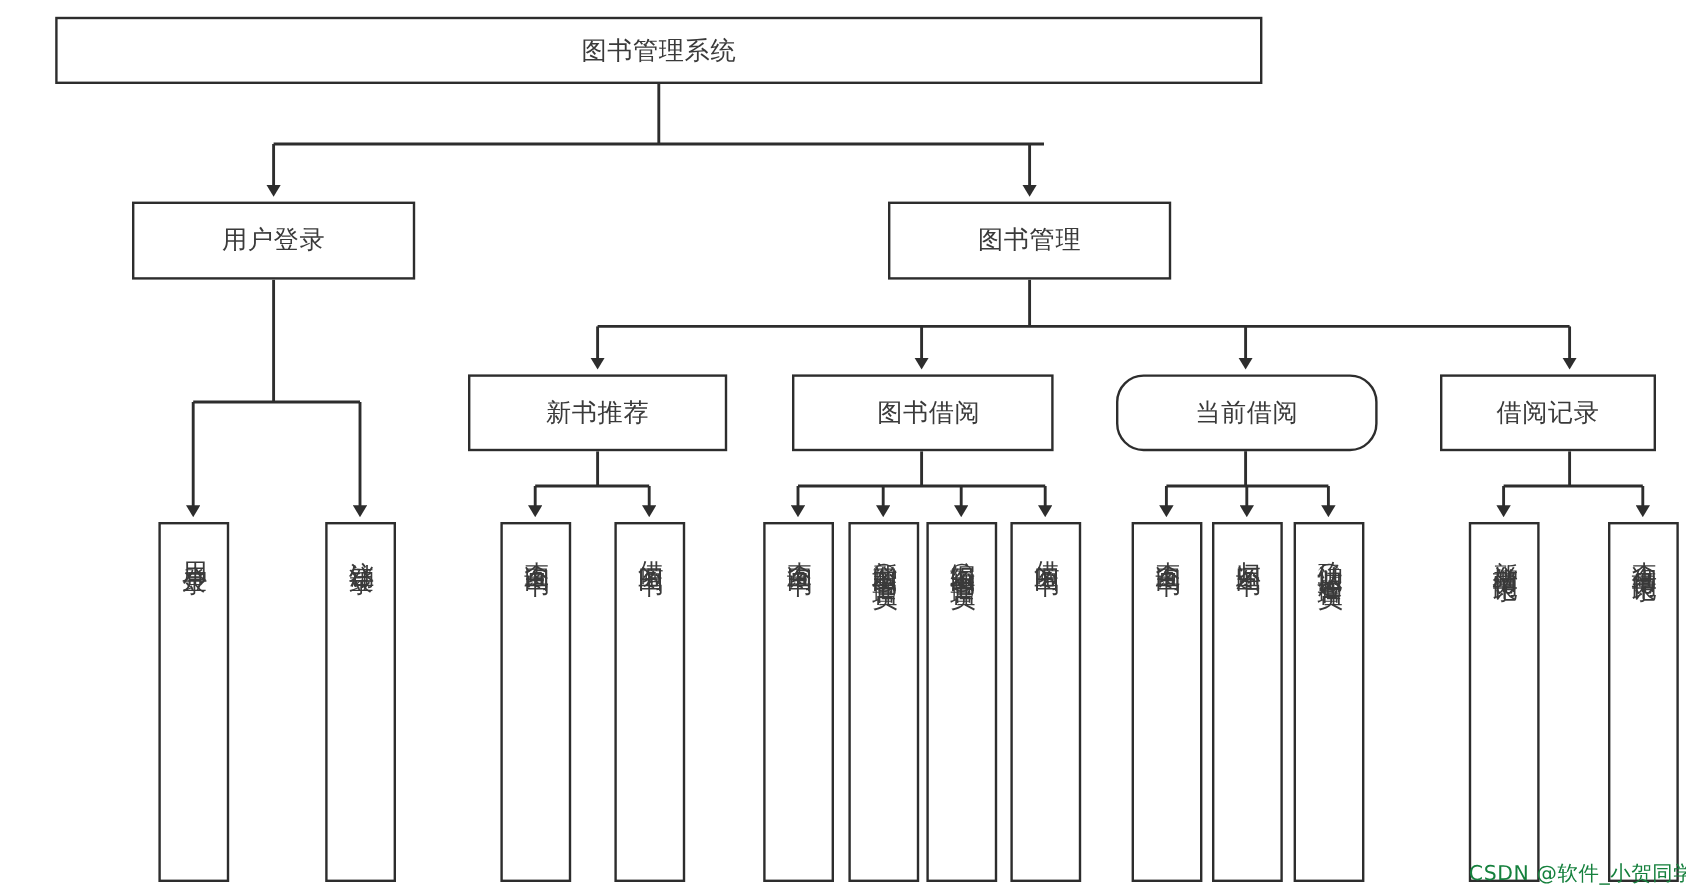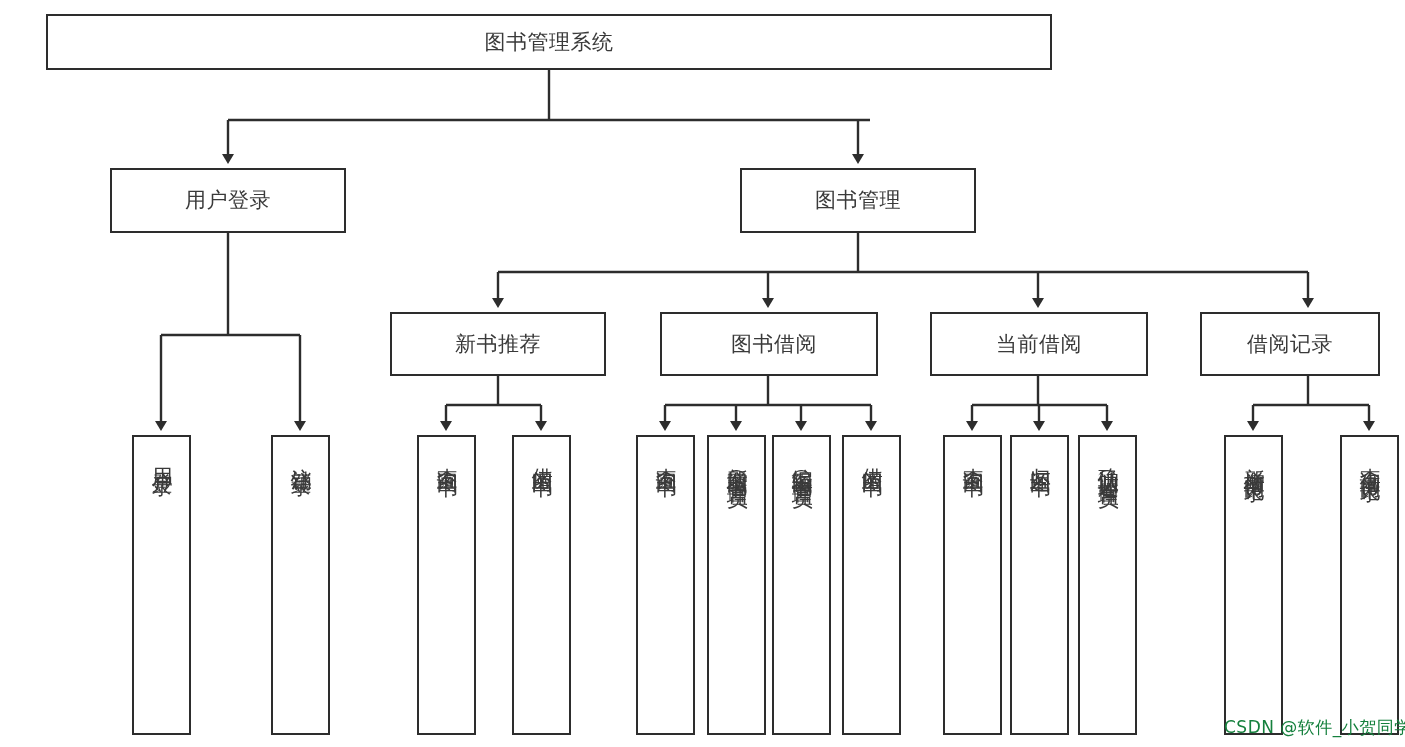--- a/index.html
+++ b/index.html
@@ -128,21 +128,21 @@
   <div class="node" style="left:712px;top:168px;width:236px;height:65px;">
     <span class="label">图书管理</span>
   </div>
 
   <div class="node" style="left:362px;top:312px;width:216px;height:64px;">
     <span class="label">新书推荐</span>
   </div>
   <div class="node" style="left:632px;top:312px;width:218px;height:64px;padding-left:10px;">
     <span class="label">图书借阅</span>
   </div>
-  <div class="node" style="left:902px;top:312px;width:218px;height:64px;">
+  <div class="node" style="left:902px;top:312px;width:218px;height:64px;border-radius:23px;">
     <span class="label">当前借阅</span>
   </div>
   <div class="node" style="left:1172px;top:312px;width:180px;height:64px;">
     <span class="label">借阅记录</span>
   </div>
 
   <div class="node vertical" style="left:104px;top:435px;width:59px;height:300px;">
     <span class="label">用户登录</span>
   </div>
   <div class="node vertical" style="left:243px;top:435px;width:59px;height:300px;">

